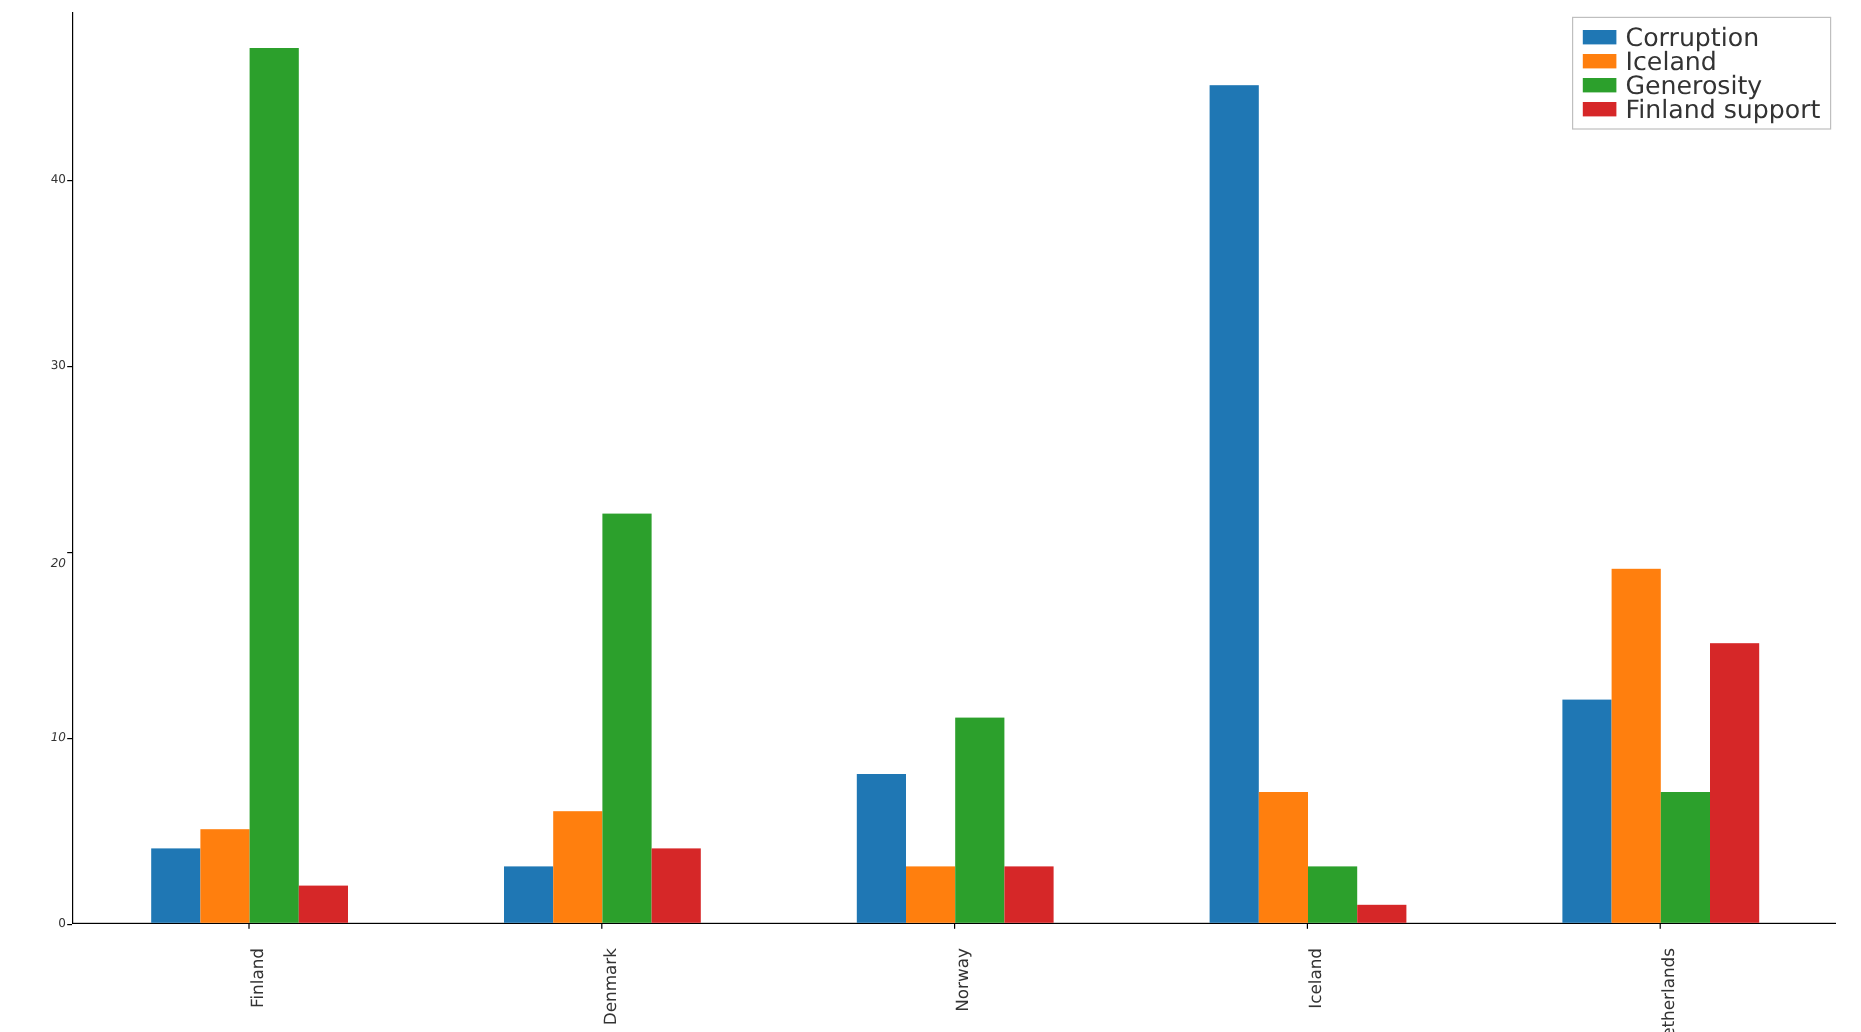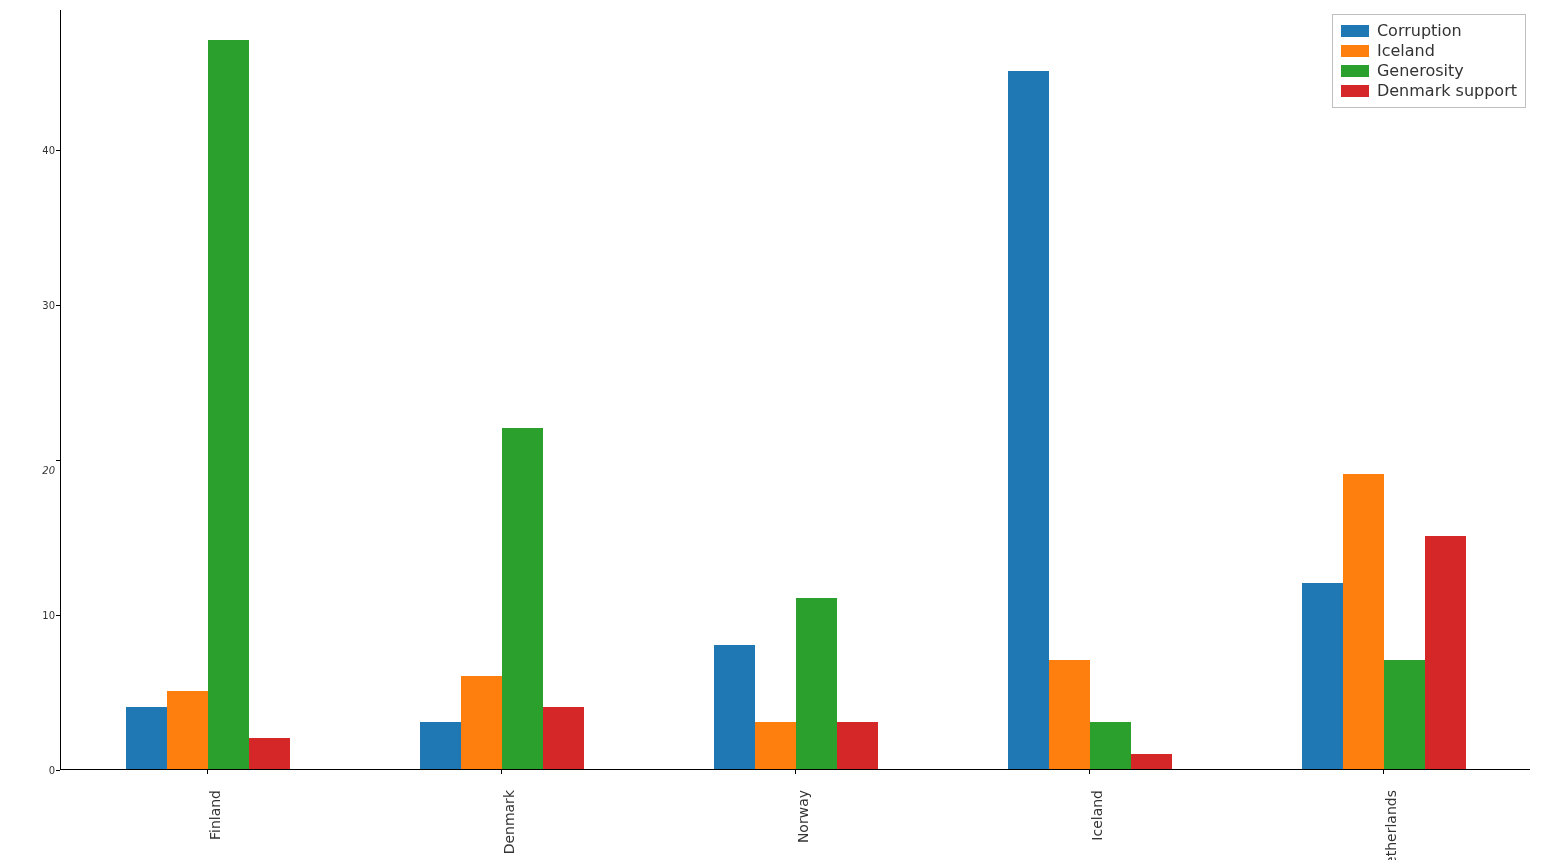--- a/index.html
+++ b/index.html
@@ -24,21 +24,21 @@
   }
   .xtick-label {
     position:absolute; top:790px; font-size:14px; color:#333;
     transform-origin: top center;
     transform: translateX(-50%) rotate(-90deg) translateX(-50%);
     white-space:nowrap;
   }
   .legend {
     position:absolute; right:25px; top:14px;
     border:1px solid #bfbfbf; background:#fff; padding:6px 8px;
-    font-size:16px; color:#333;
+    font-size:21px; color:#333;
   }
   .legend-row { display:flex; align-items:center; gap:8px; line-height:20px; }
   .legend-swatch { width:28px; height:12px; }
   .bar { position:absolute; bottom:0; }
 </style>
 </head>
 <body>
 
 <div class="chart-wrap">
   <div class="plot-area" id="plot-area">
@@ -71,27 +71,27 @@
       <div class="legend-row">
         <div class="legend-swatch" style="background: rgb(255, 127, 14);"></div>
         <span>Iceland</span>
       </div>
       <div class="legend-row">
         <div class="legend-swatch" style="background: rgb(44, 160, 44);"></div>
         <span>Generosity</span>
       </div>
       <div class="legend-row">
         <div class="legend-swatch" style="background: rgb(214, 39, 40);"></div>
-        <span>Denmark support</span>
+        <span>Finland support</span>
       </div>
     </div>
 <div class="ytick-mark" style="top: 770px;"></div>
     <div class="ytick-label" style="bottom: 90px;">0</div>
     <div class="ytick-mark" style="top: 614.898px;"></div>
-    <div class="ytick-label" style="bottom: 245.102px;">10</div>
+    <div class="ytick-label" style="bottom: 245.102px; font-style: italic;">10</div>
     <div class="ytick-mark" style="top: 459.796px;"></div>
     <div class="ytick-label" style="bottom: 390px; font-style: italic;">20</div>
     <div class="ytick-mark" style="top: 304.694px;"></div>
     <div class="ytick-label" style="bottom: 555.306px; margin-left: 33px;">30</div>
     <div class="ytick-mark" style="top: 149.592px;"></div>
     <div class="ytick-label" style="bottom: 710.408px;">40</div>
     <div class="xtick-mark" style="left: 207px;"></div>
     <div class="xtick-label" style="left: 207px;">Finland</div>
     <div class="xtick-mark" style="left: 501px;"></div>
     <div class="xtick-label" style="left: 501px;">Denmark</div>

